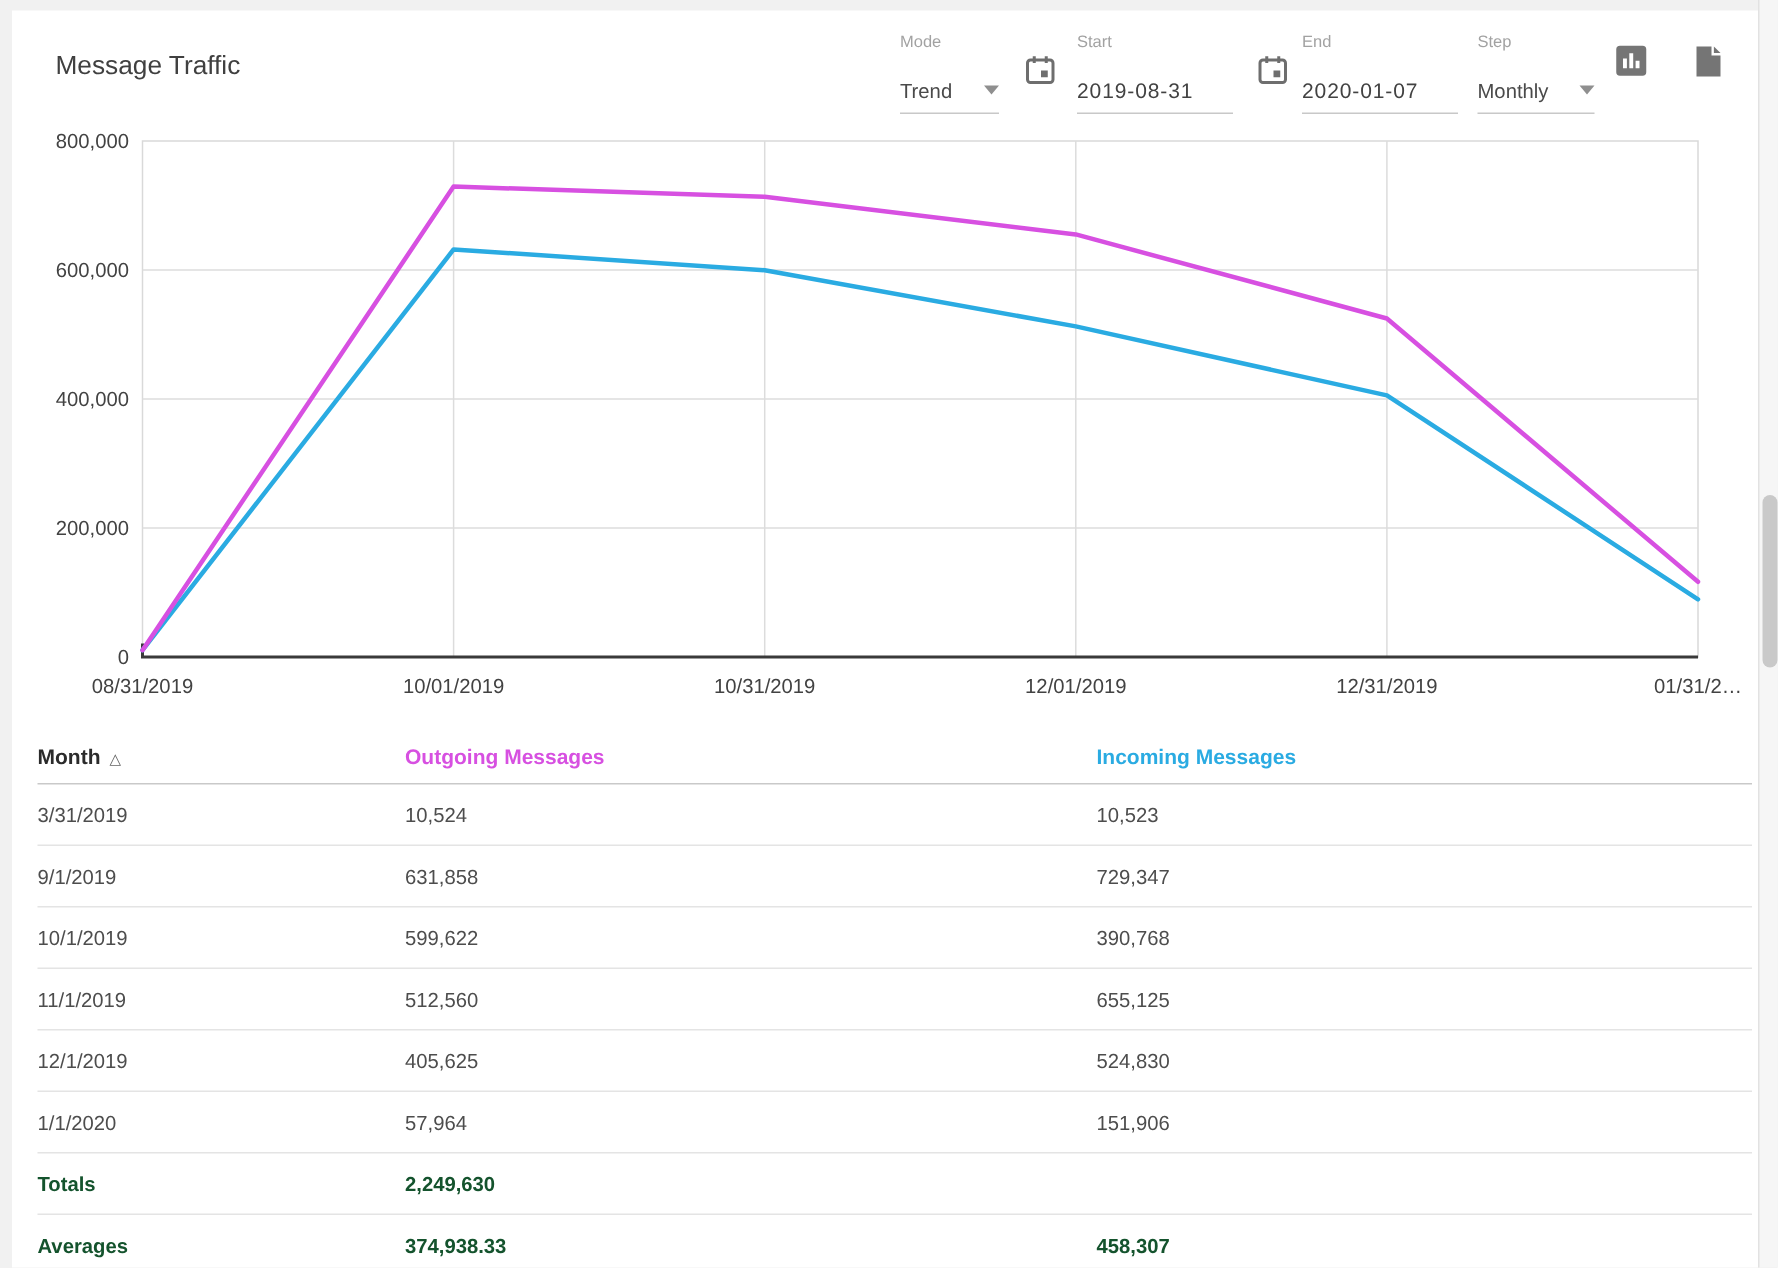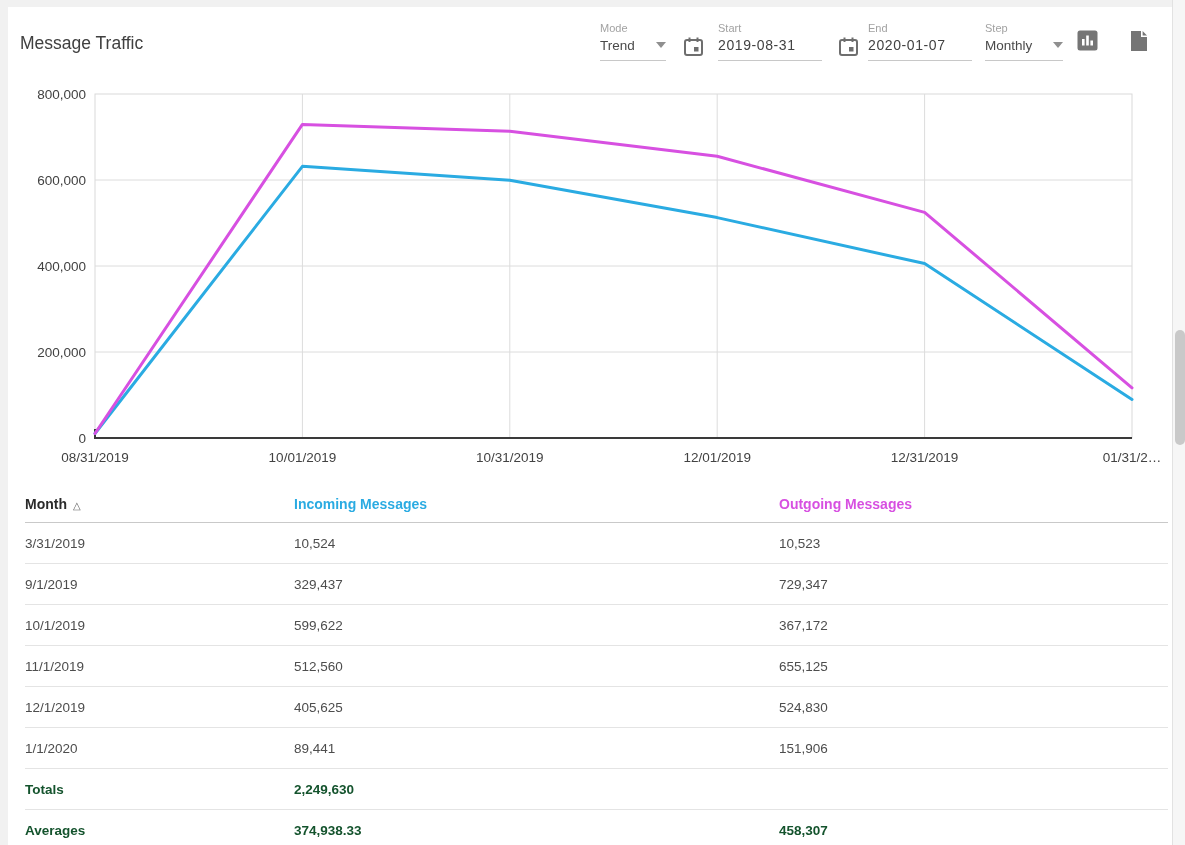--- a/index.html
+++ b/index.html
@@ -1,42 +1,42 @@
 <!DOCTYPE html>
 <html><head>
 <meta charset="utf-8">
 <style>
   * { margin:0; padding:0; box-sizing:border-box; }
   html,body { width:1185px; height:845px; overflow:hidden; background:#f1f1f1;
               font-family:"Liberation Sans", sans-serif; }
   .card { position:absolute; left:8px; top:7px; width:1164px; height:838px; background:#ffffff; }
 
   
-  .page-title { position:absolute; left:12px; top:26px; font-size:17.5px; color:#404040; }
+  .page-title { position:absolute; left:29px; top:26px; font-size:17.5px; color:#404040; }
 
   .field { position:absolute; top:15px; }
-  .field-label { font-size:11px; color:#a2a2a2; margin-bottom:3px; }
+  .field-label { font-size:11px; color:#a2a2a2; margin-bottom:18px; }
   .field-value { display:flex; align-items:center; justify-content:space-between;
                  font-size:13.5px; color:#4a4a4a; border-bottom:1px solid #c8c8c8;
                  padding-bottom:7px; height:24px;text-align:center; }
   .field-value .val { white-space:nowrap; }
   .date-val { font-size:14px; letter-spacing:0.6px; color:#424242; }
   .chevron { width:0; height:0; border-left:5px solid transparent; border-right:5px solid transparent;
              border-top:6px solid #8f8f8f; margin-left:8px; }
   .icon-btn { position:absolute; top:29px; width:22px; height:22px; background:none; border:none;
               cursor:pointer; padding:0; }
 
   
   #chart-svg { position:absolute; left:0; top:78px; }
   #chart-svg text { font-family:"Liberation Sans", sans-serif; font-size:13.5px; fill:#424242; }
 
   
   .traffic-table { position:absolute; left:17px; top:478px; width:1143px; font-size:13.5px; }
   .t-row { display:grid; grid-template-columns:245px 461px auto; align-items:center;
-           height:41px; border-bottom:1px solid #e4e4e4; color:#4d4d4d;gap:24px; }
+           height:41px; border-bottom:1px solid #e4e4e4; color:#4d4d4d; }
   .t-header { height:38px; border-bottom:1px solid #c9c9c9; }
   .t-header .hcell { font-weight:bold; font-size:14px; cursor:pointer; }
   .sort-icon { font-size:10px; color:#666; margin-left:6px; font-weight:normal; }
   .t-summary { font-weight:bold; color:#14532d; }
 
   
   .scrollbar-track { position:absolute; left:1172px; top:0; width:13px; height:845px;
                      background:#f6f6f6; border-left:1px solid #e2e2e2; }
   .scrollbar-thumb { position:absolute; left:1.5px; top:330px; width:10px; height:115px;
                      background:#c9c9c9; border-radius:6px; cursor:pointer; }
@@ -134,52 +134,52 @@
       <text x="1124" y="377" text-anchor="middle">01/31/2…</text>
       <line x1="86" y1="353" x2="1124" y2="353" stroke="#3a3a3a" stroke-width="2"></line>
       <line x1="87" y1="344" x2="87" y2="353" stroke="#3a3a3a" stroke-width="2"></line>
       <polyline points="87,348.47468 294.4,81.30106 501.8,95.16253999999998 709.2,132.5992 916.6,178.58124999999998 1124,314.54037" fill="none" stroke="#2aabe2" stroke-width="3" stroke-linejoin="round" stroke-linecap="round"></polyline>
       <polyline points="87,348.47511 294.4,39.38078999999999 501.8,46.22338000000002 709.2,71.29625000000004 916.6,127.32309999999998 1124,302.86931" fill="none" stroke="#d750e1" stroke-width="3" stroke-linejoin="round" stroke-linecap="round"></polyline>
     </svg>
 
   <div class="traffic-table">
     <div class="t-row t-header" id="table-header">
         <div class="hcell" style="color: rgb(43, 43, 43);">Month<span class="sort-icon">△</span></div>
+        <div class="hcell" style="color: rgb(215, 80, 225);">Outgoing Messages</div>
         <div class="hcell" style="color: rgb(42, 171, 226);">Incoming Messages</div>
-        <div class="hcell" style="color: rgb(215, 80, 225);">Outgoing Messages</div>
       </div>
     <div id="table-body">
         <div class="t-row">
           <div>3/31/2019</div>
           <div>10,524</div>
           <div>10,523</div>
         </div>
         <div class="t-row">
           <div>9/1/2019</div>
-          <div>329,437</div>
+          <div>631,858</div>
           <div>729,347</div>
         </div>
         <div class="t-row">
           <div>10/1/2019</div>
           <div>599,622</div>
-          <div>367,172</div>
+          <div>390,768</div>
         </div>
         <div class="t-row">
           <div>11/1/2019</div>
           <div>512,560</div>
           <div>655,125</div>
         </div>
         <div class="t-row">
           <div>12/1/2019</div>
           <div>405,625</div>
           <div>524,830</div>
         </div>
         <div class="t-row">
           <div>1/1/2020</div>
-          <div>89,441</div>
+          <div>57,964</div>
           <div>151,906</div>
         </div>
         <div class="t-row t-summary">
           <div>Totals</div>
           <div>2,249,630</div>
         </div>
         <div class="t-row t-summary">
           <div>Averages</div>
           <div>374,938.33</div>
           <div>458,307</div>

